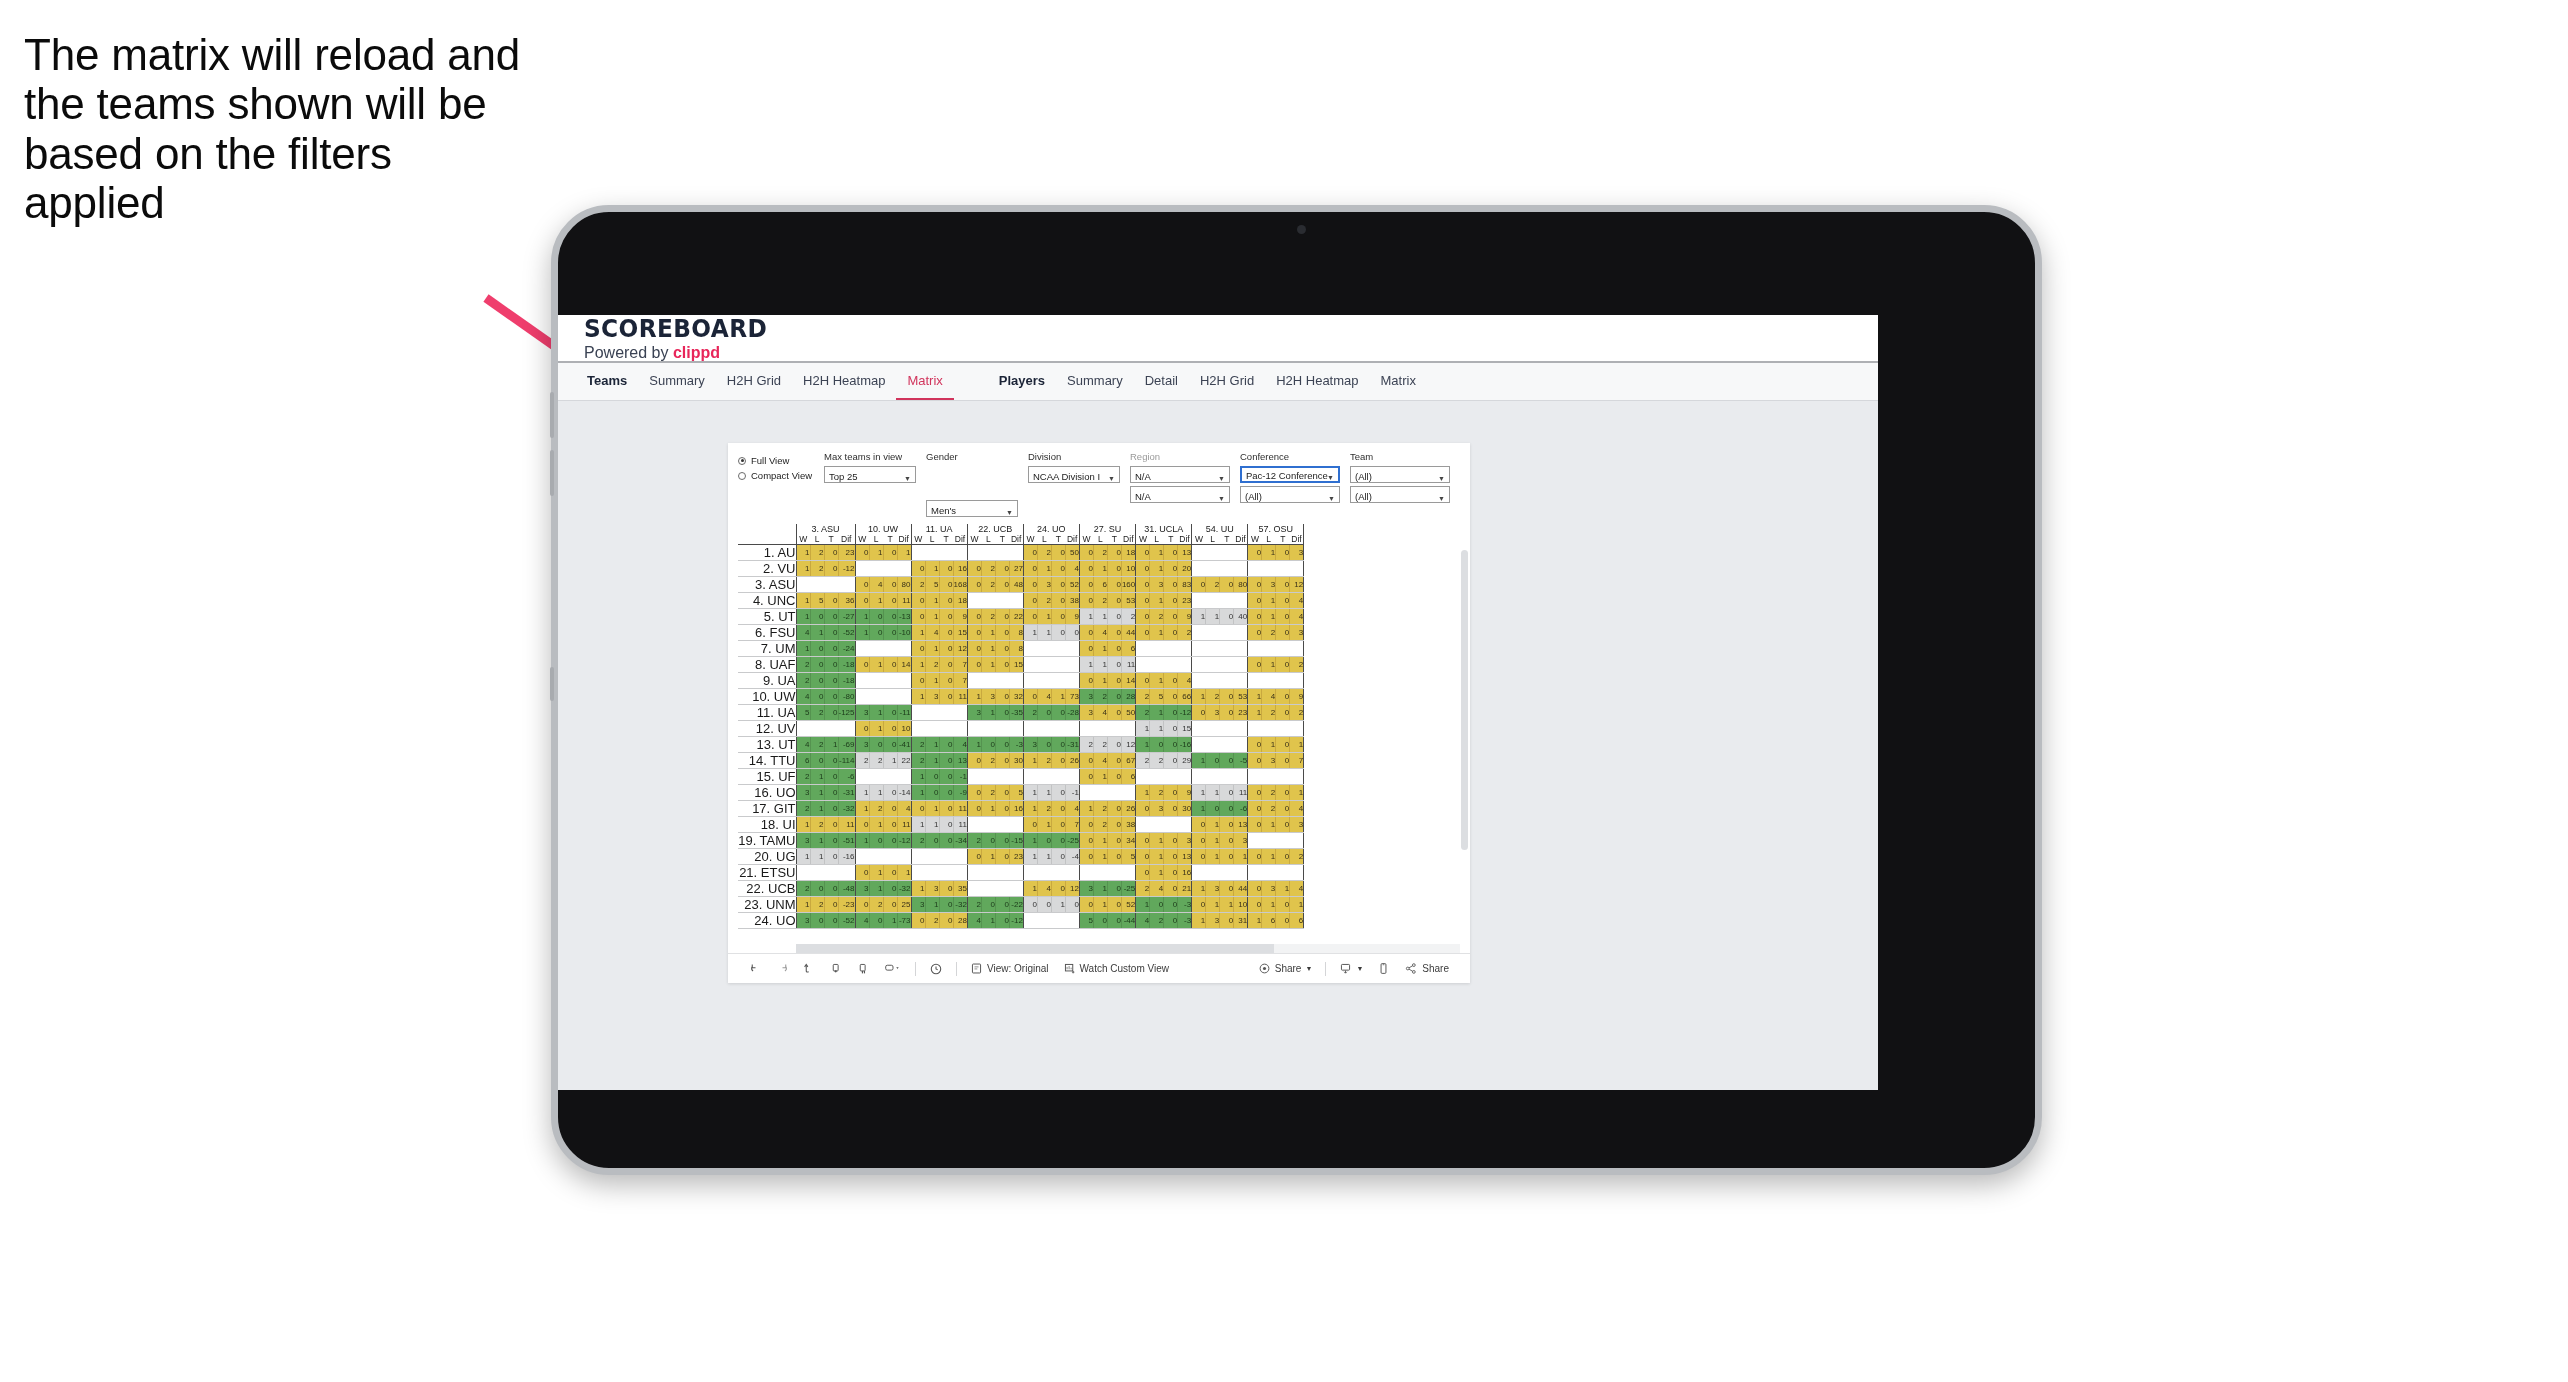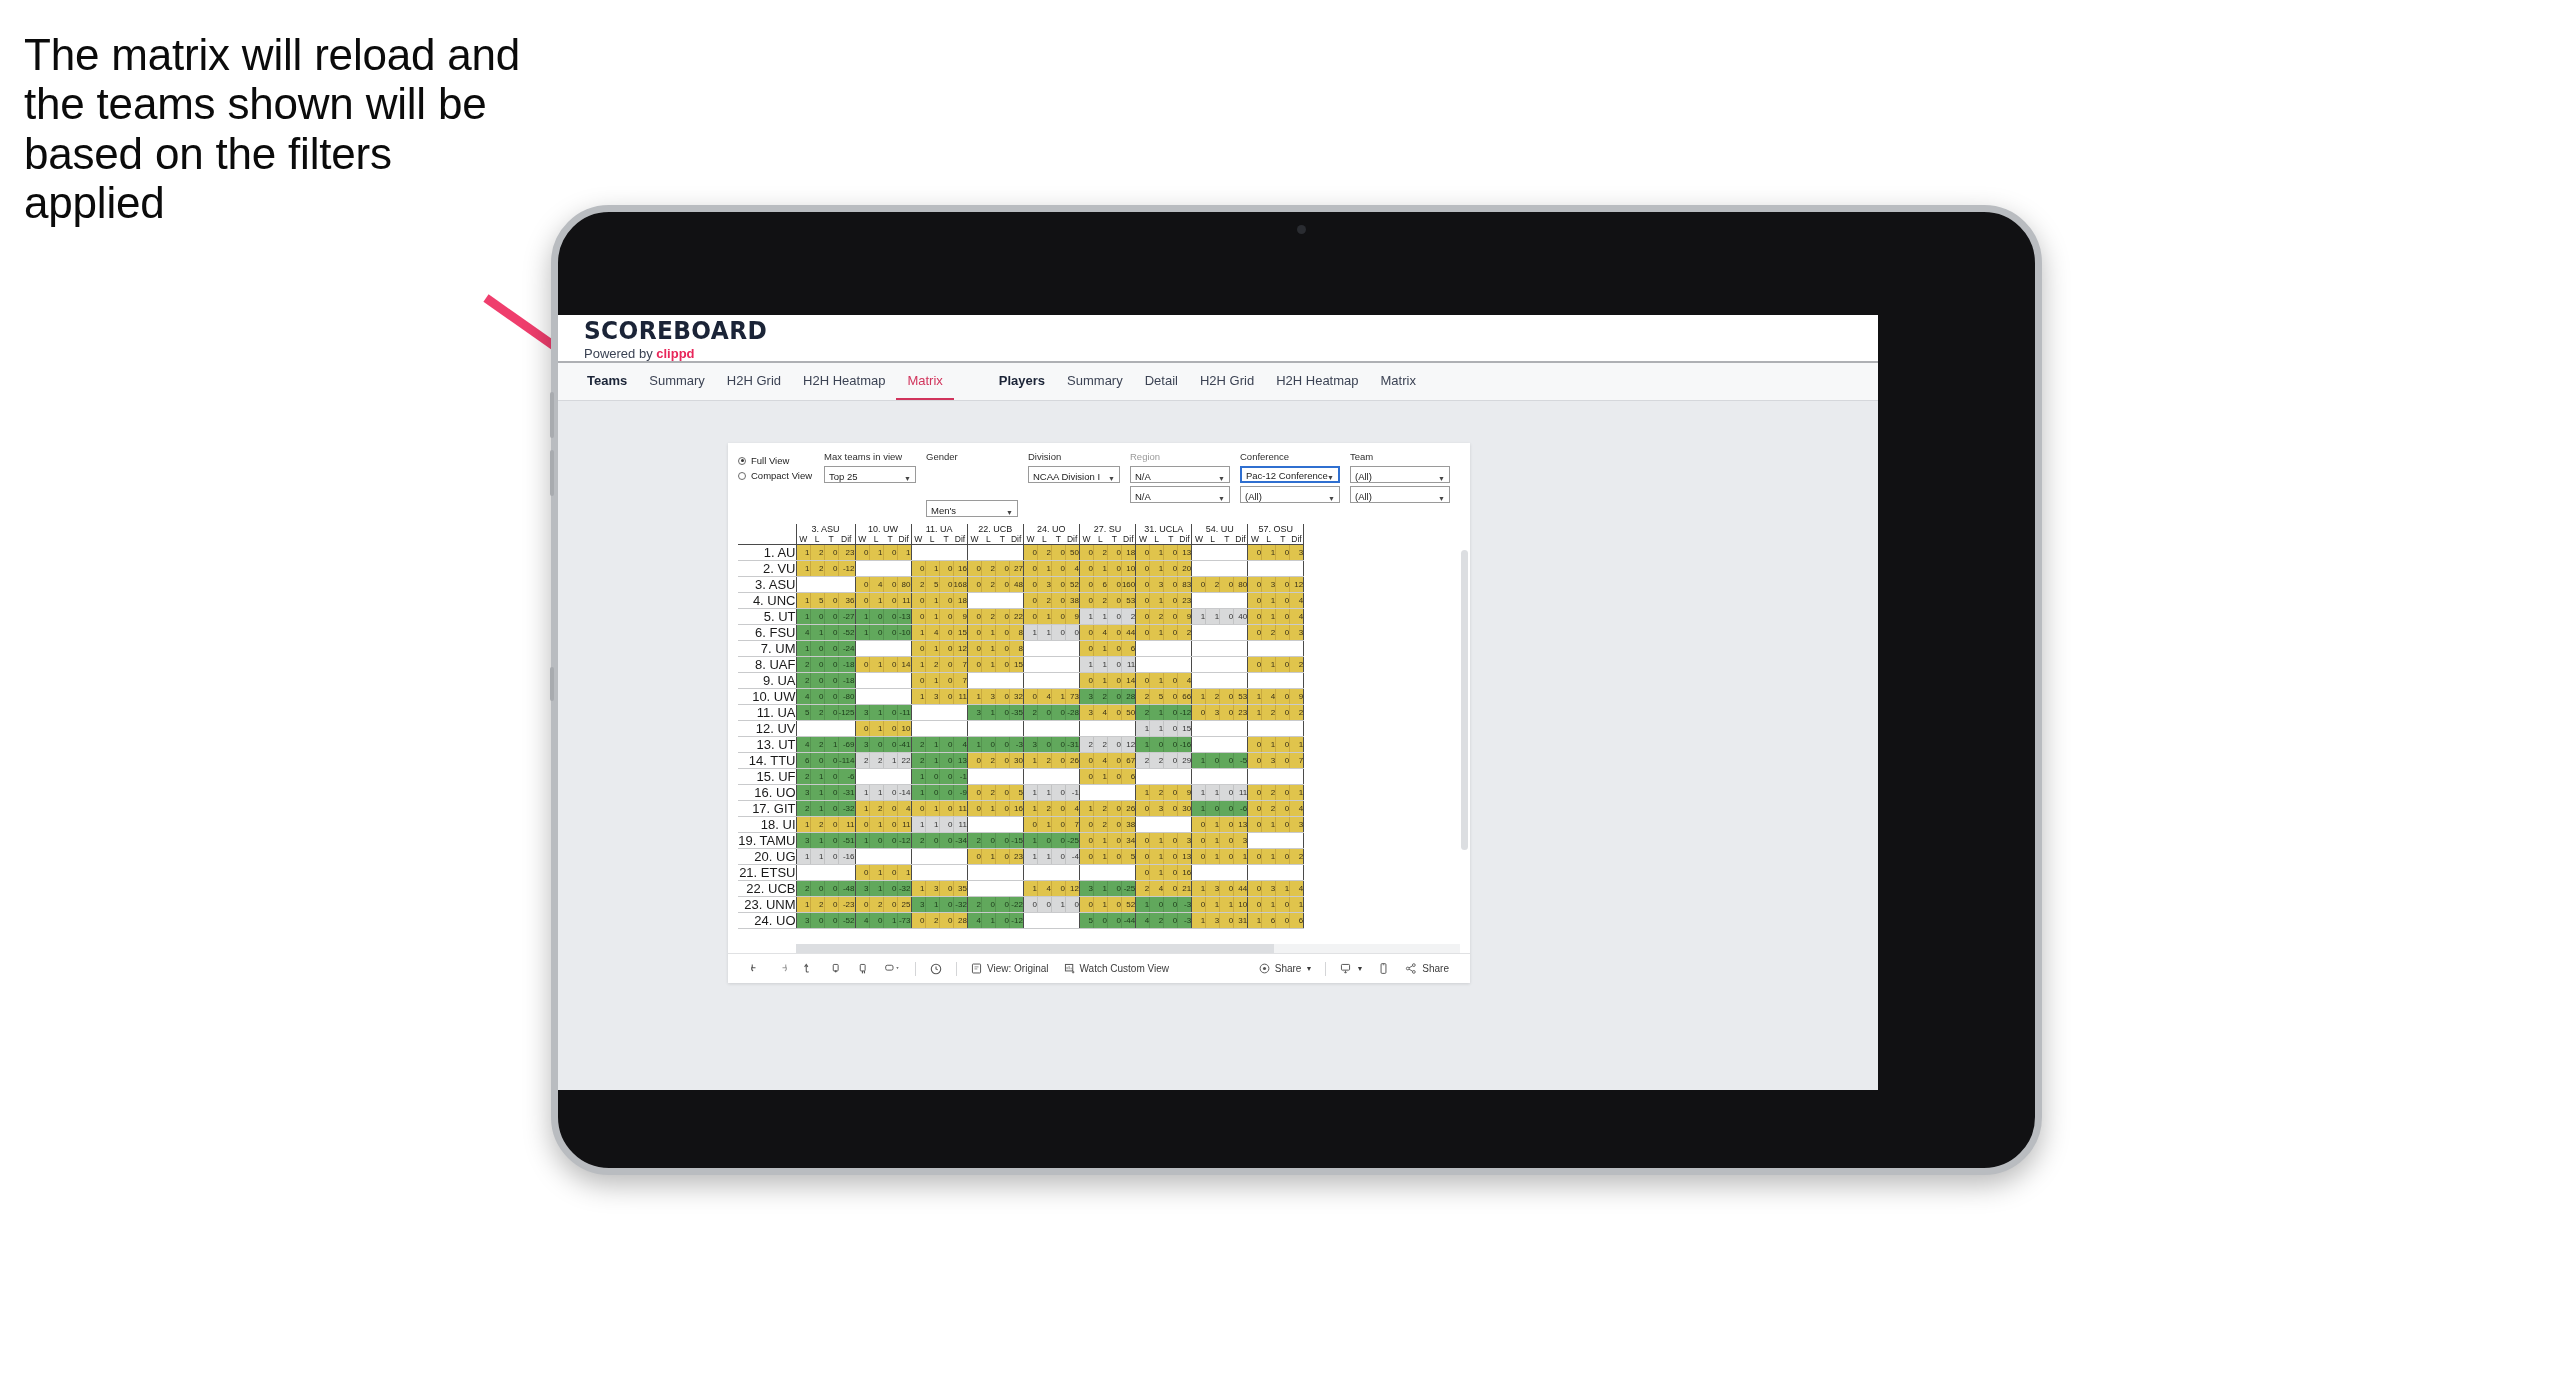--- a/index.html
+++ b/index.html
@@ -50,21 +50,21 @@
     height: 48px; background: #fff;
     border-bottom: 2px solid #aeb0b4;
     display: flex; align-items: stretch;
   }
   .brand { width: 190px; display:flex; flex-direction: column; justify-content:center; padding-left: 26px; }
   .brand-title {
     font-size: 25px; font-weight: 700; letter-spacing: .4px;
     color: #1b2437; font-family: "DejaVu Sans", sans-serif;
     transform: scaleX(.93); transform-origin: left center;
   }
-  .brand-sub { font-size: 13px; color:#3a4253; margin-top:1px; }
+  .brand-sub { font-size: 16px; color:#3a4253; margin-top:1px; }
   .brand-sub b { color:#e8265a; font-weight:700; }
 
   .main-nav { display:flex; align-items:stretch; }
   .main-nav .tab {
     display:flex; align-items:center; padding: 0 19px;
     font-size: 15.5px; color:#3c4354; letter-spacing:.4px;
     border-bottom: 3px solid transparent; cursor:pointer;
   }
   .main-nav .tab.active { color:#1b2437; border-bottom-color:#c0224b; }
 

